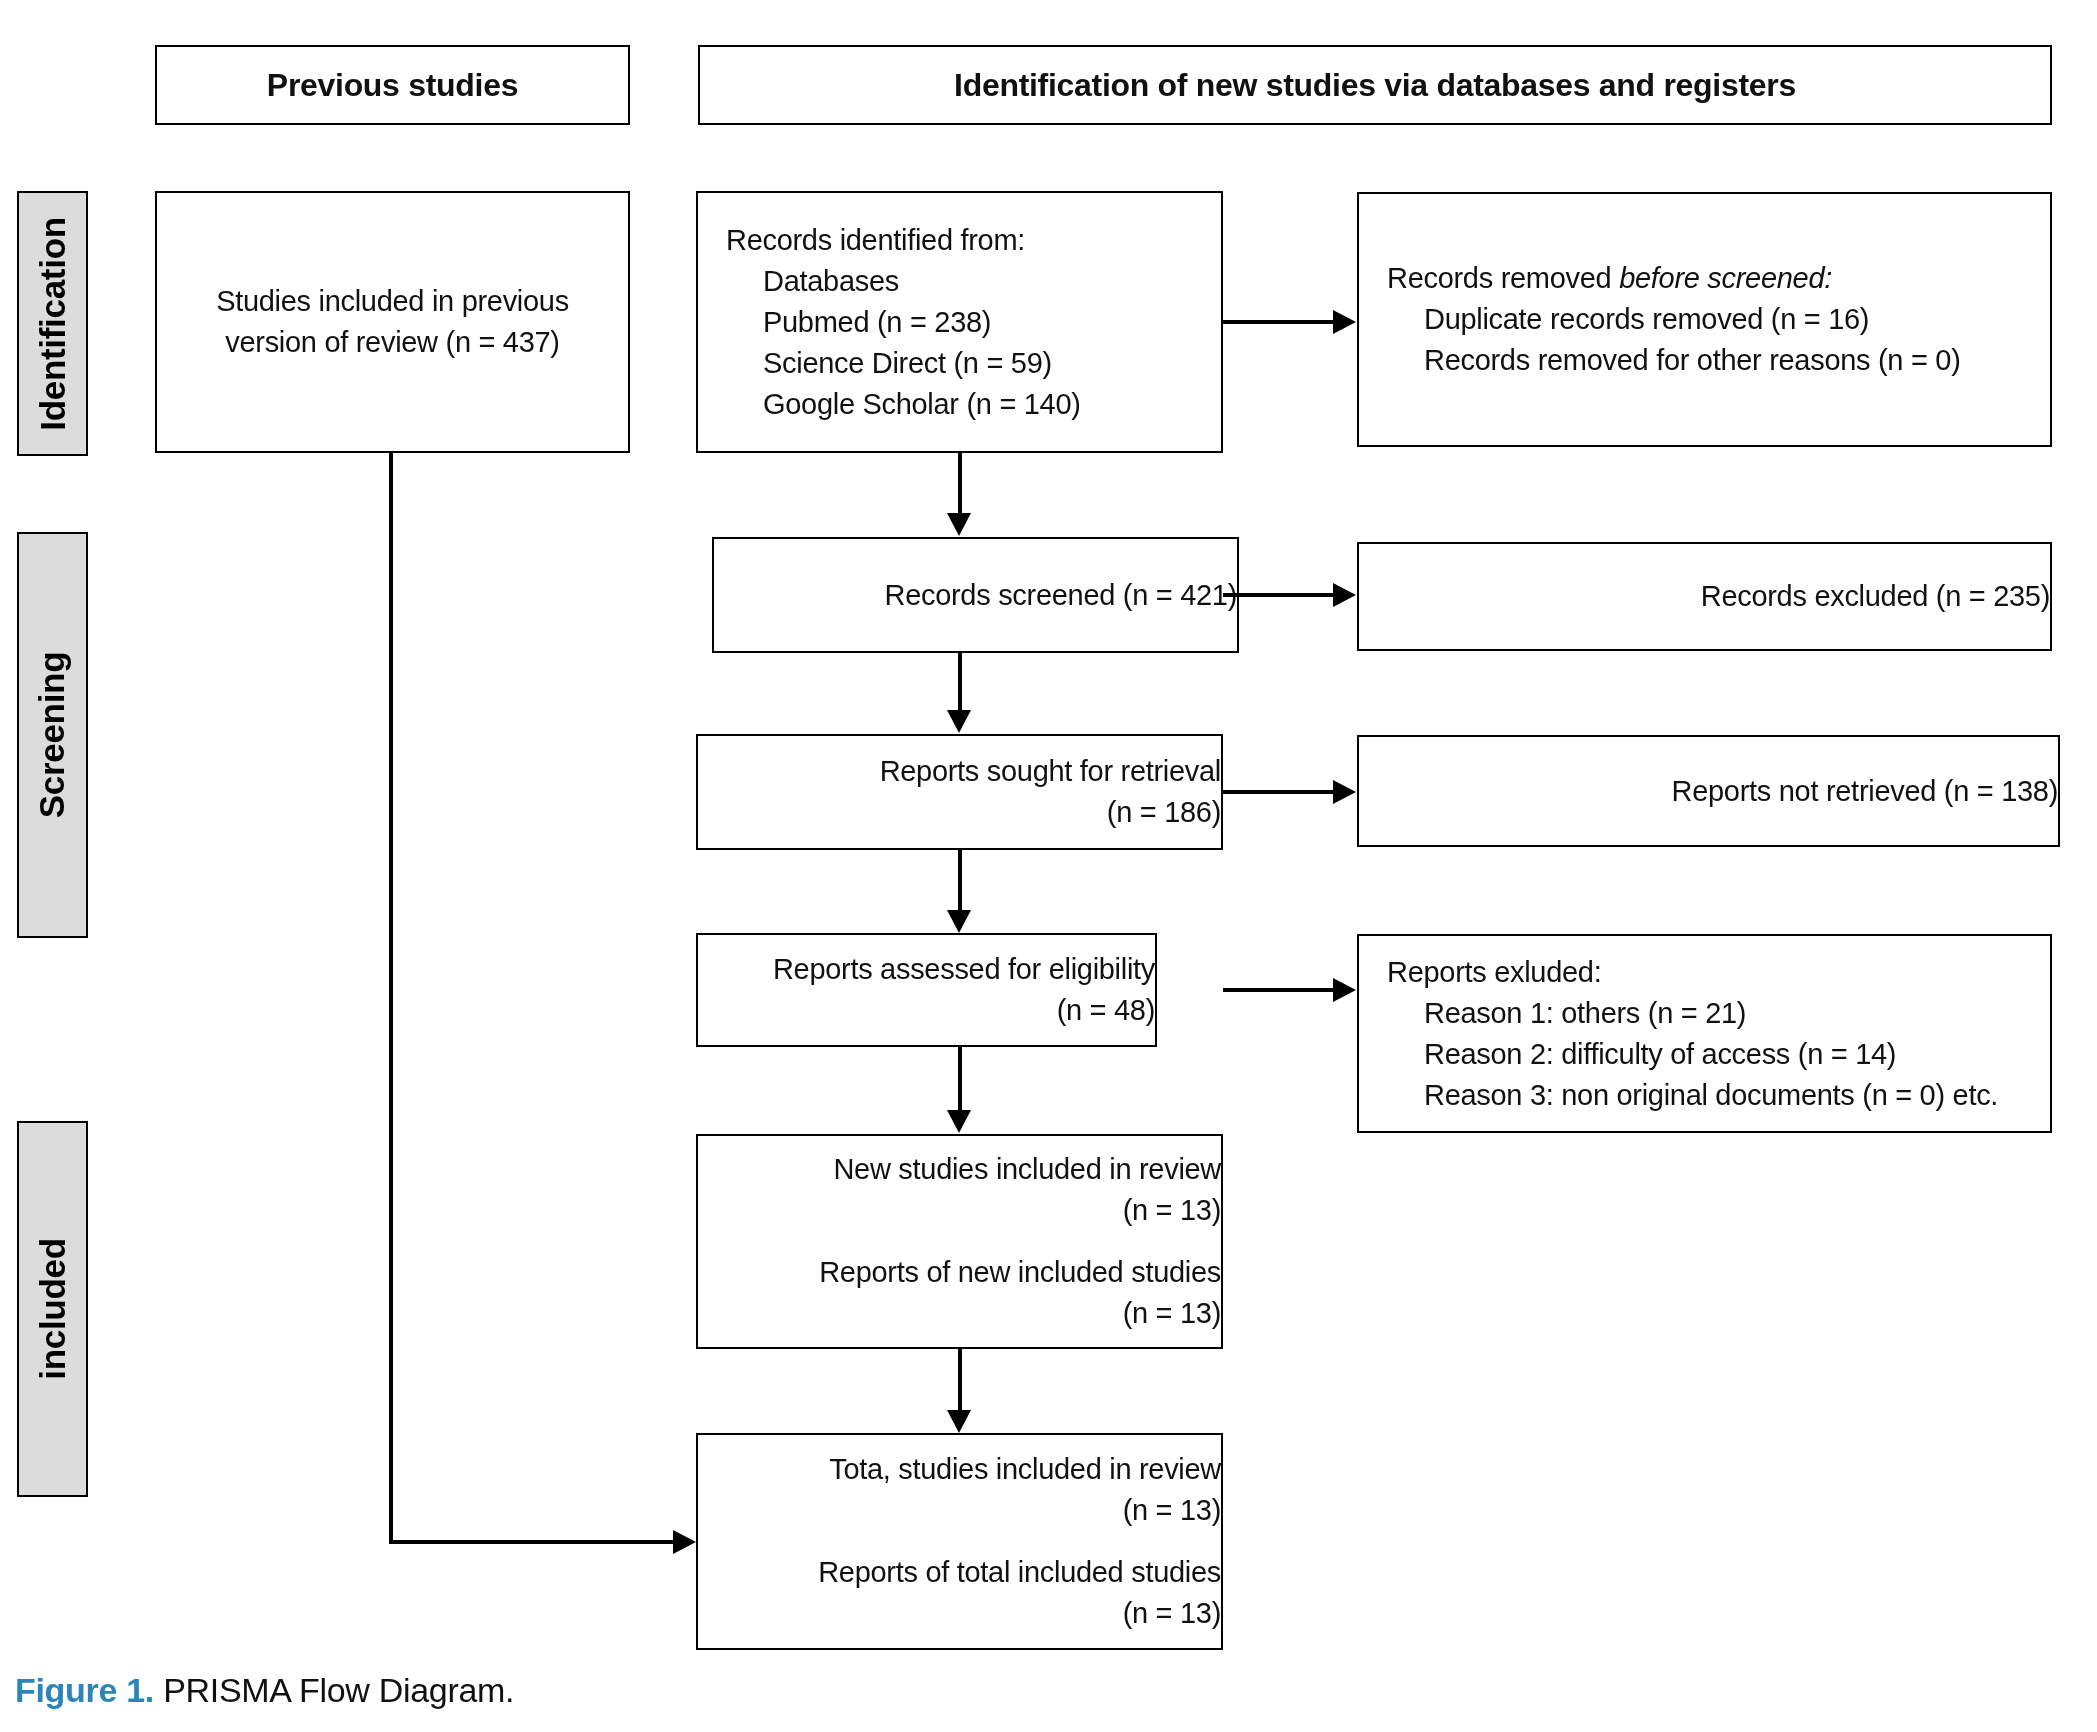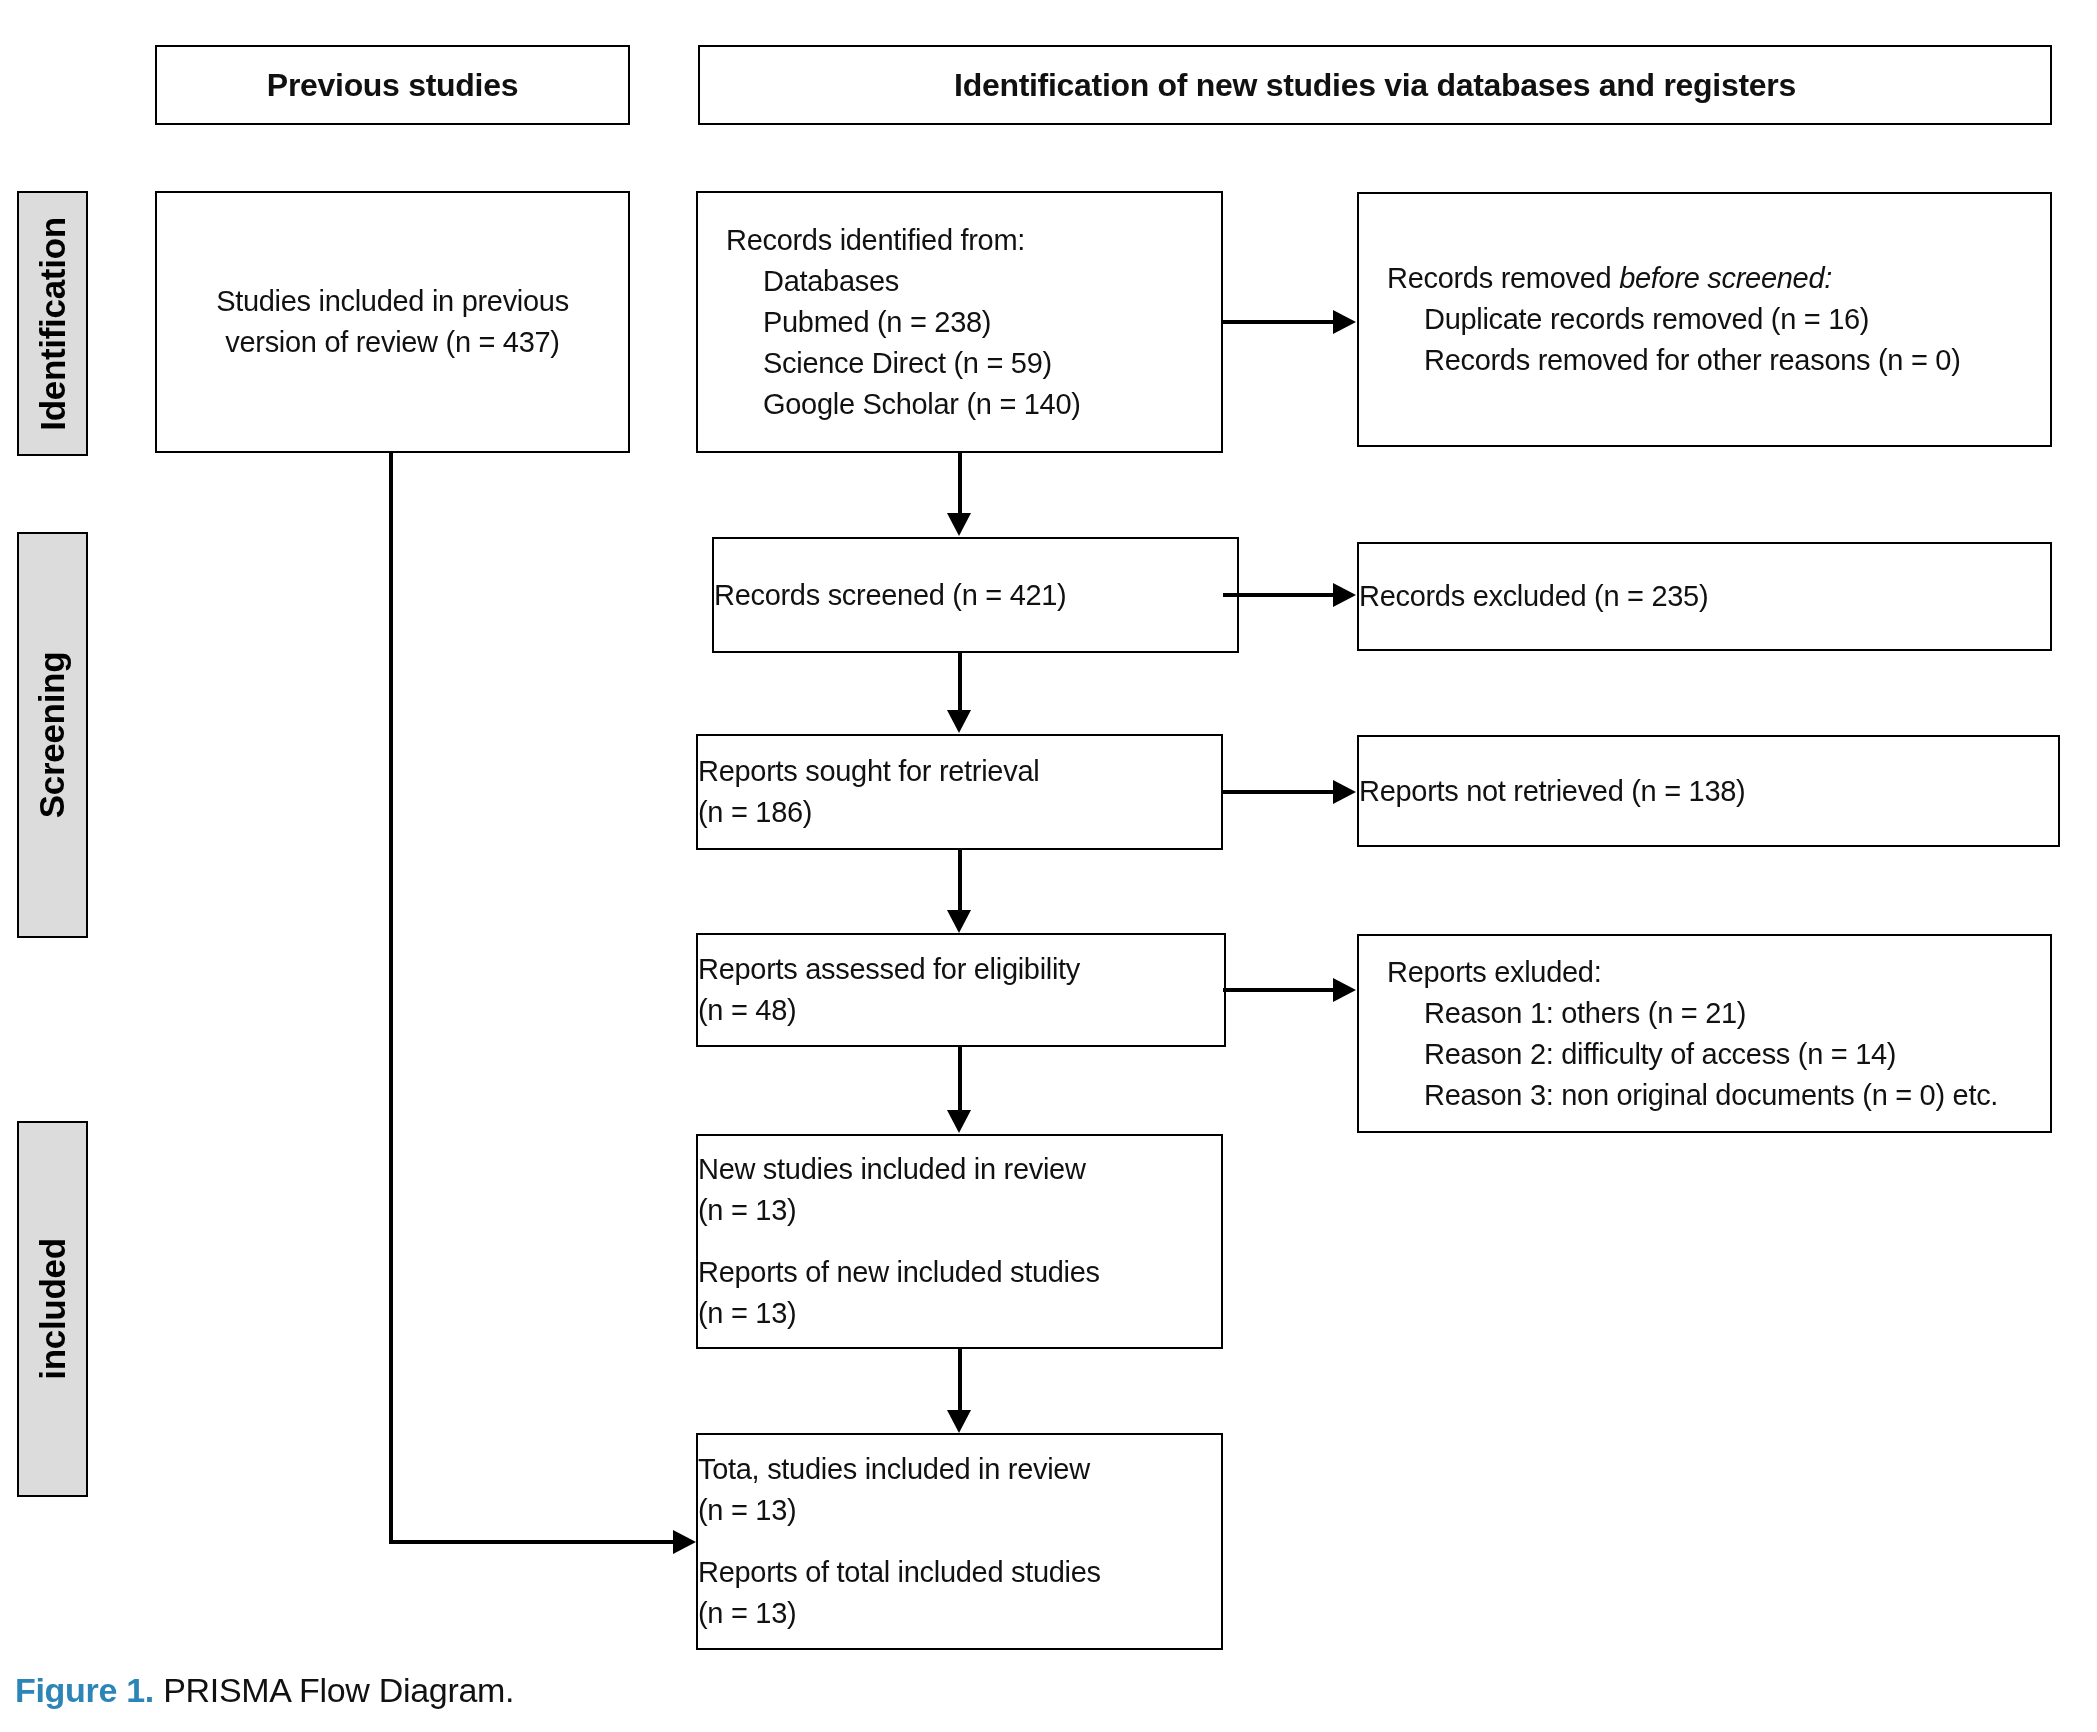--- a/index.html
+++ b/index.html
@@ -22,21 +22,21 @@
     position: absolute;
     background: #ffffff;
     border: 2.8px solid #000000;
     display: flex;
     flex-direction: column;
     justify-content: center;
     font-size: 29px;
     letter-spacing: -0.3px;
     line-height: 41px;
   }
-  .box.centered { align-items: flex-start; text-align: center; }
+  .box.centered { align-items: flex-end; text-align: center; }
   .box.leftalign { align-items: flex-start; text-align: left; padding-left: 28px; padding-right: 9.4px; }
   .header-box {
     position: absolute;
     background: #ffffff;
     border: 2.8px solid #000000;
     display: flex;
     align-items: center;
     justify-content: center;
     font-weight: bold;
     font-size: 32px;
@@ -121,21 +121,21 @@
 
   <div class="box centered" style="left:696px; top:537px; width:527px; height:116px;margin-left:16px;">
     <div>Records screened (n = 421)</div>
   </div>
 
   <div class="box centered" style="left:696px; top:734px; width:527px; height:116px;">
     <div>Reports sought for retrieval</div>
     <div>(n = 186)</div>
   </div>
 
-  <div class="box centered" style="left:696px; top:933px; width:530px; height:114px;">
+  <div class="box centered" style="left:696px; top:933px; width:461px; height:114px;">
     <div>Reports assessed for eligibility</div>
     <div>(n = 48)</div>
   </div>
 
   <div class="box centered" style="left:696px; top:1134px; width:527px; height:215px;">
     <div>New studies included in review</div>
     <div>(n = 13)</div>
     <div class="para-gap">Reports of new included studies</div>
     <div>(n = 13)</div>
   </div>

